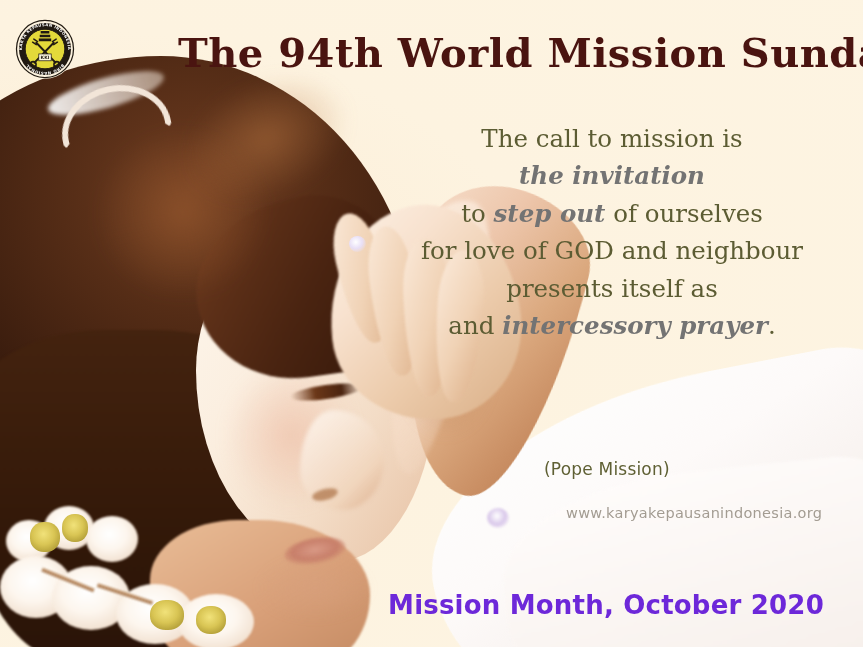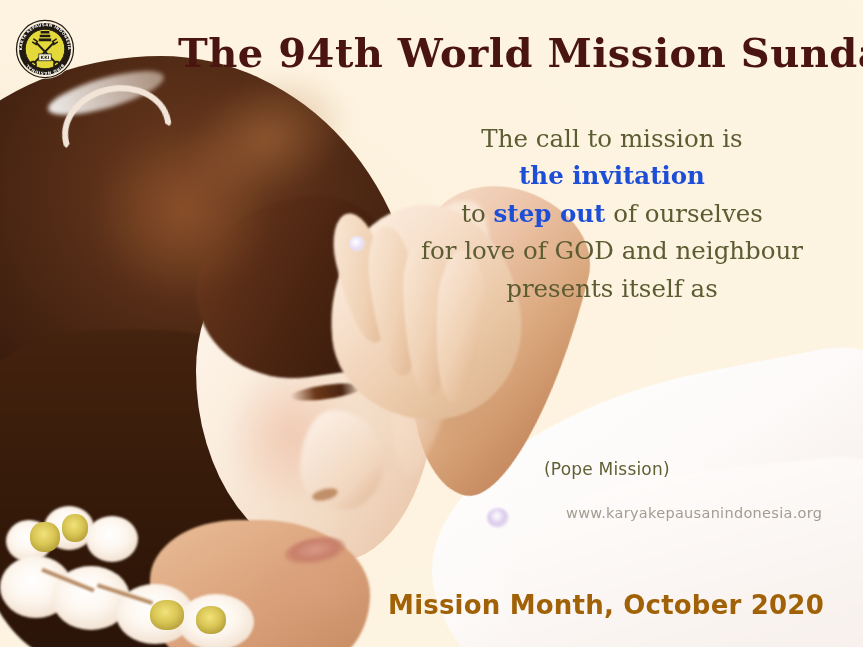--- a/index.html
+++ b/index.html
@@ -325,21 +325,22 @@
     top: 120px;
     width: 452px;
     text-align: center;
     font-family: "DejaVu Serif", "Liberation Serif", serif;
     font-size: 24.5px;
     line-height: 37.4px;
     color: #5c5c33;
   }
   .quote .em {
     font-weight: 700;
-    color: #1d4ed8;
+    font-style: italic;
+    color: #737373;
   }
 
   .attrib {
     position: absolute;
     left: 544px;
     top: 459px;
     font-family: "DejaVu Sans", "Liberation Sans", sans-serif;
     font-size: 17px;
     color: #5f6034;
     letter-spacing: .2px;
@@ -374,21 +375,21 @@
   .monthline {
     position: absolute;
     left: 370px;
     top: 590px;
     width: 472px;
     text-align: center;
     font-family: "DejaVu Sans", "Liberation Sans", sans-serif;
     font-weight: 700;
     font-size: 26px;
     letter-spacing: .2px;
-    color: #a16207;
+    color: #6d28d9;
     white-space: nowrap;
   }
 </style>
 </head>
 <body>
 
 <div id="poster">
 
   <div class="photo-layer">
     <div class="bg-base"></div>
@@ -490,20 +491,21 @@
   </div>
 
   <div class="title">The 94th World Mission Sunday</div>
 
   <div class="quote" id="quote-block">
       <div><span>The call to mission is</span></div>
       <div><span class="em">the invitation</span></div>
       <div><span>to </span><span class="em">step out</span><span> of ourselves</span></div>
       <div><span>for love of GOD and neighbour</span></div>
       <div><span>presents itself as</span></div>
+      <div><span>and </span><span class="em">intercessory prayer</span><span>.</span></div>
     </div>
 
   <div class="attrib">(Pope Mission)</div>
 
   <div class="website">www.karyakepausanindonesia.org</div>
 
 
   <div class="monthline">Mission Month, October 2020</div>
 
 </div>

